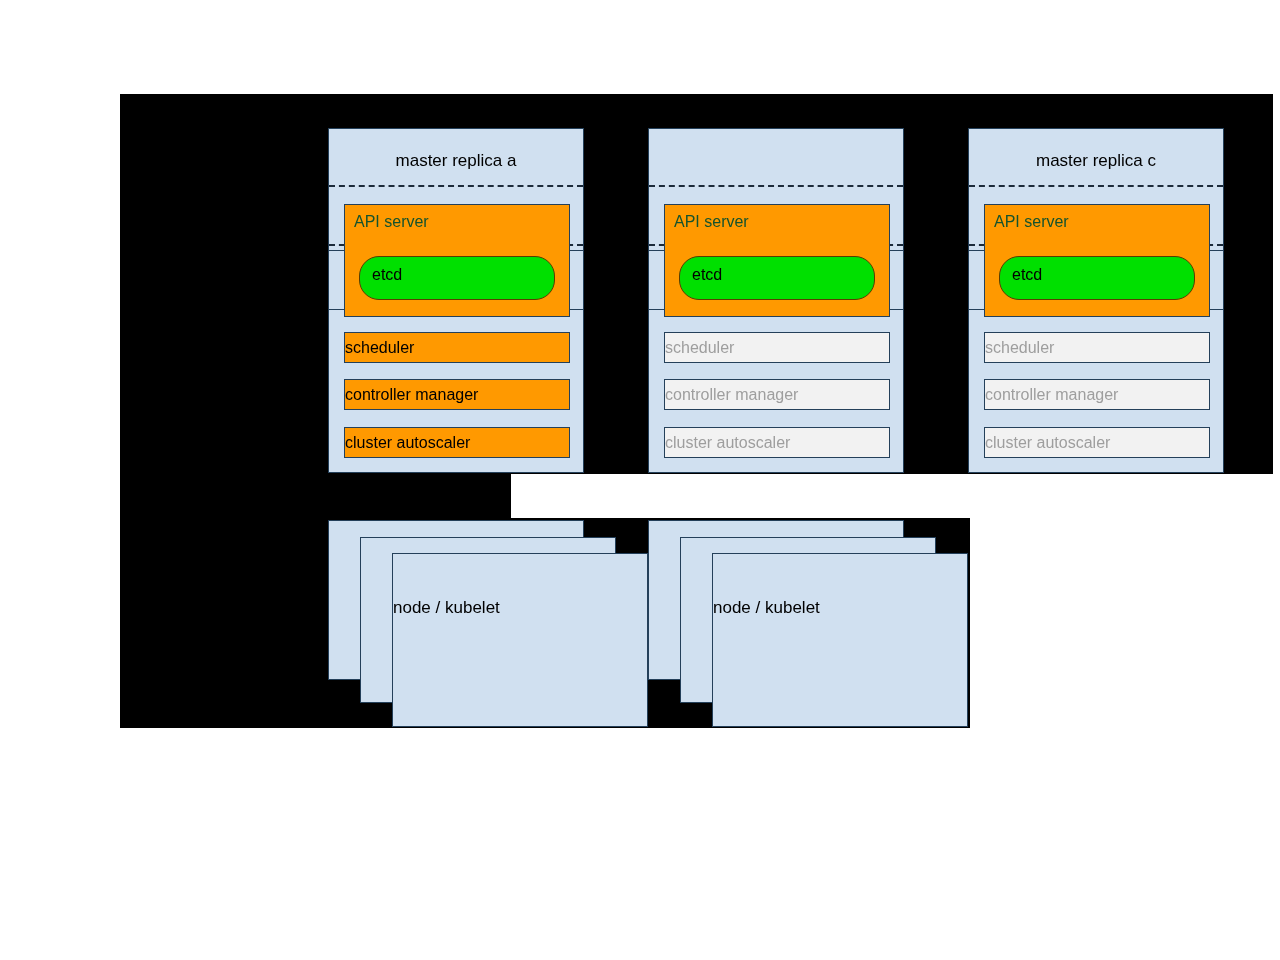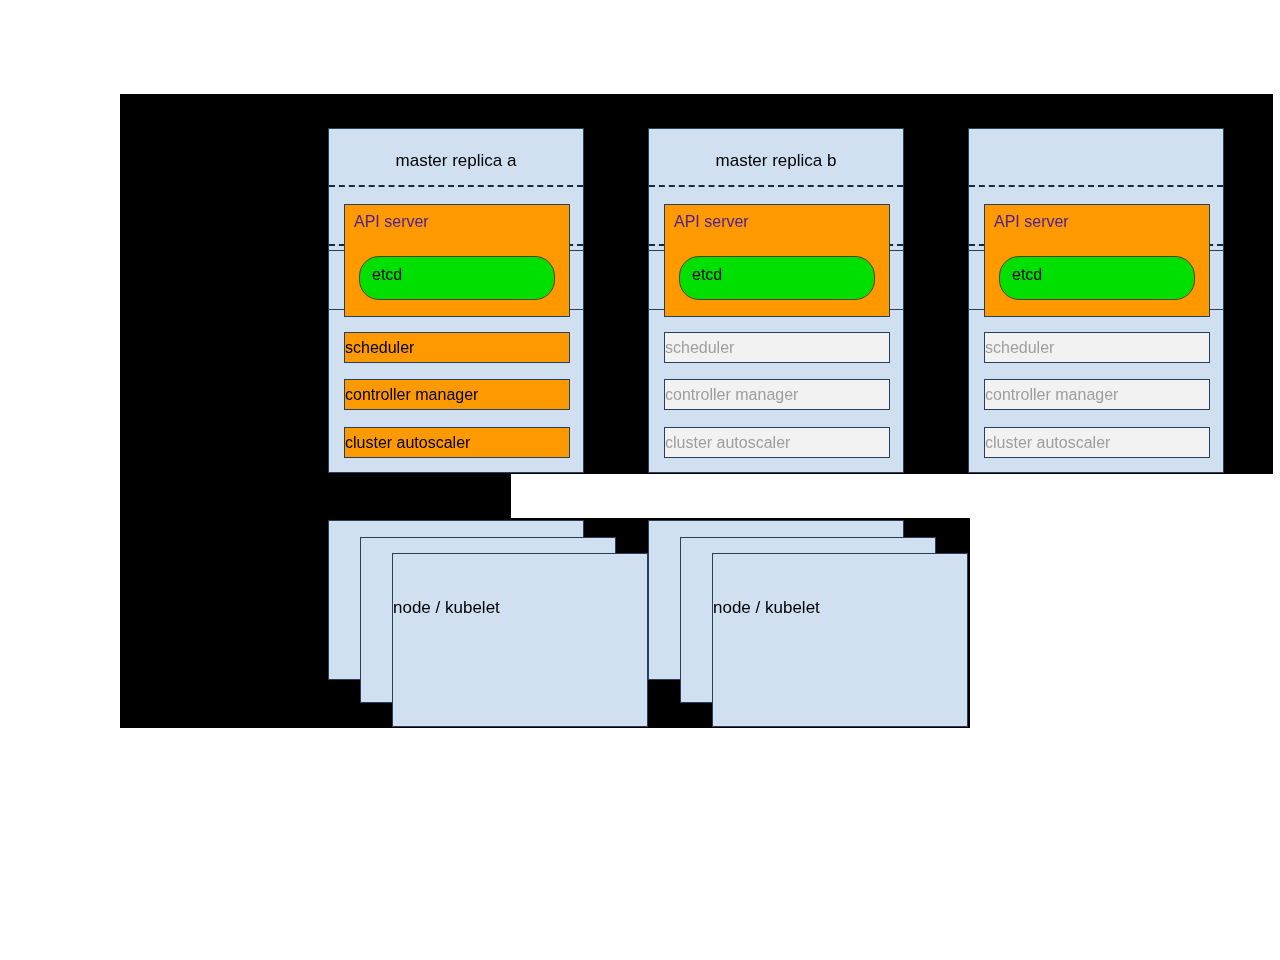--- a/index.html
+++ b/index.html
@@ -80,21 +80,21 @@
     box-sizing: border-box;
     background: #ff9900;
     border: 1px solid #24405a;
   }
   .apiserver-label {
     position: absolute;
     left: 9px;
     top: 6px;
     font-size: 16px;
     line-height: 22px;
-    color: #4c1d95;
+    color: #14532d;
   }
   .etcd-box {
     position: absolute;
     box-sizing: border-box;
     background: #00e000;
     border: 1px solid #5a3c00;
     border-radius: 20px;
   }
   .etcd-label {
     position: absolute;
@@ -144,39 +144,39 @@
         <div class="etcd-label">etcd</div>
       </div>
     </div>
 
     <div class="component active" style="left:15px; top:203px; width:226px; height:31px;">scheduler</div>
     <div class="component active" style="left:15px; top:250px; width:226px; height:31px;">controller manager</div>
     <div class="component active" style="left:15px; top:298px; width:226px; height:31px;">cluster autoscaler</div>
   </div>
 
   <div class="replica" style="left:648px; top:128px; width:256px; height:345px;">
-    <div class="replica-title">master replica b</div>
     <div class="divider-dashed" style="top:56px;"></div>
     <div class="divider-dashed" style="top:115px;"></div>
     <div class="divider-solid" style="top:121px;"></div>
     <div class="divider-solid" style="top:180px;"></div>
 
     <div class="apiserver-block" style="left:15px; top:75px; width:226px; height:113px;">
       <div class="apiserver-label">API server</div>
       <div class="etcd-box" style="left:14px; top:51px; width:196px; height:44px;">
         <div class="etcd-label">etcd</div>
       </div>
     </div>
 
     <div class="component inactive" style="left:15px; top:203px; width:226px; height:31px;">scheduler</div>
     <div class="component inactive" style="left:15px; top:250px; width:226px; height:31px;">controller manager</div>
     <div class="component inactive" style="left:15px; top:298px; width:226px; height:31px;">cluster autoscaler</div>
   </div>
 
   <div class="replica" style="left:968px; top:128px; width:256px; height:345px;">
+    <div class="replica-title">master replica c</div>
     <div class="divider-dashed" style="top:56px;"></div>
     <div class="divider-dashed" style="top:115px;"></div>
     <div class="divider-solid" style="top:121px;"></div>
     <div class="divider-solid" style="top:180px;"></div>
 
     <div class="apiserver-block" style="left:15px; top:75px; width:226px; height:113px;">
       <div class="apiserver-label">API server</div>
       <div class="etcd-box" style="left:14px; top:51px; width:196px; height:44px;">
         <div class="etcd-label">etcd</div>
       </div>

